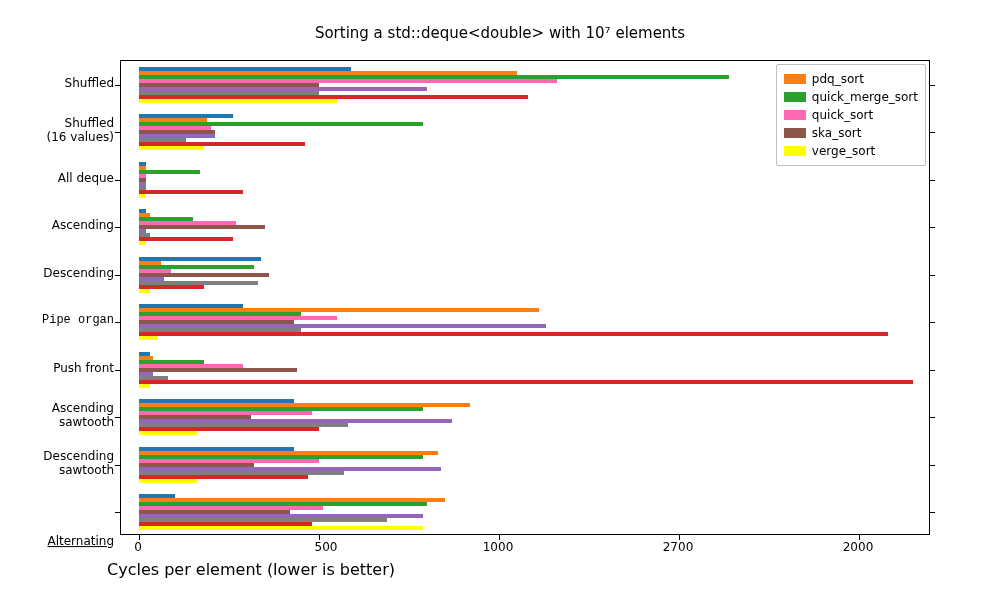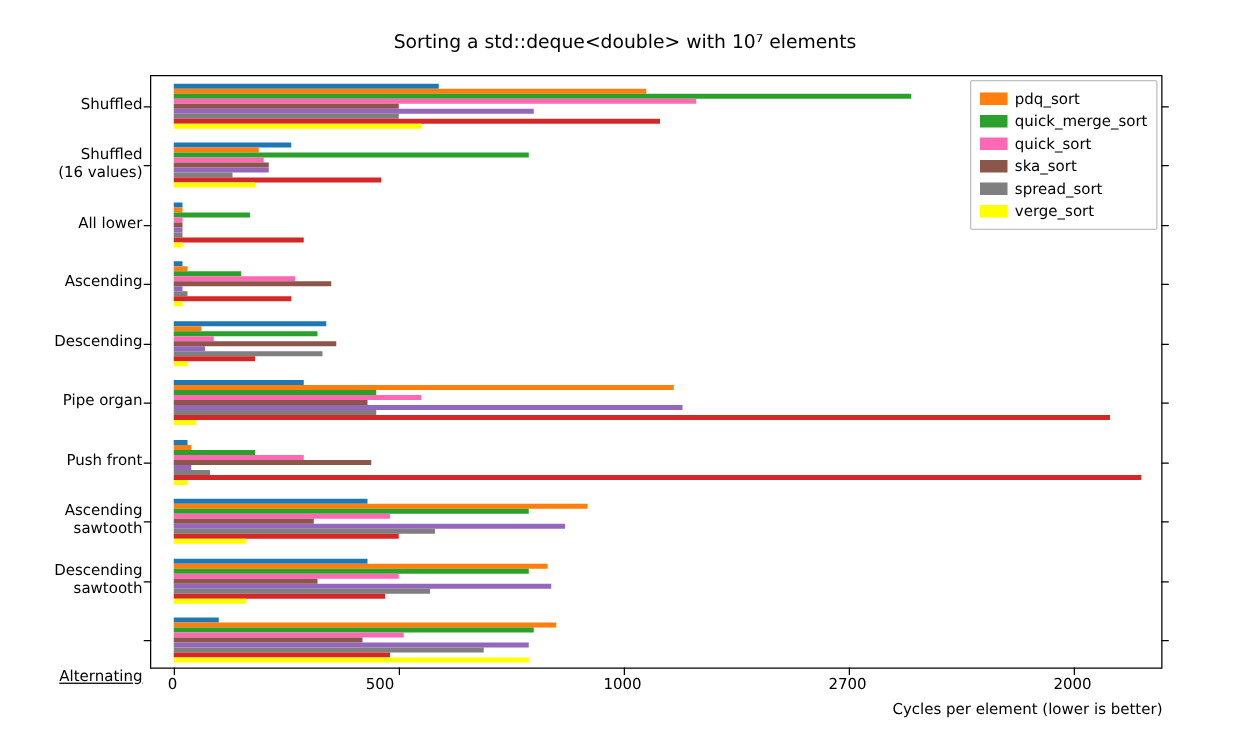--- a/index.html
+++ b/index.html
@@ -45,24 +45,24 @@
   .xtick-label {
     position: absolute;
     top: 540px;
     font-size: 12px;
     transform: translateX(-50%);
     text-align: center;
   }
   .xlabel {
     position: absolute;
     top: 560px;
-    left: 120px;
+    left: 107px;
     width: 810px;
-    text-align: right;
-    font-size: 12px;
+    text-align: left;
+    font-size: 16px;
   }
   
   .ytick-label {
     position: absolute;
     right: 886px; 
     width: 110px;
     text-align: right;
     font-size: 12px;
     line-height: 1.15;
     transform: translateY(-50%);
@@ -244,36 +244,32 @@
       </div>
       <div class="legend-row">
         <div class="legend-swatch" style="background: rgb(255, 105, 180);"></div>
         <span>quick_sort</span>
       </div>
       <div class="legend-row">
         <div class="legend-swatch" style="background: rgb(140, 86, 75);"></div>
         <span>ska_sort</span>
       </div>
       <div class="legend-row">
-        <div class="legend-swatch" style="background: rgb(127, 127, 127);"></div>
-        <span>spread_sort</span>
-      </div>
-      <div class="legend-row">
         <div class="legend-swatch" style="background: rgb(255, 255, 0);"></div>
         <span>verge_sort</span>
       </div>
     </div>
 <div class="ytick-label" style="top: 83.75px;">Shuffled</div>
     <div class="ytick-label" style="top: 131.25px;">Shuffled<br>(16 values)</div>
-    <div class="ytick-label" style="top: 178.75px;">All lower</div>
+    <div class="ytick-label" style="top: 178.75px;">All deque</div>
     <div class="ytick-label" style="top: 226.25px;">Ascending</div>
     <div class="ytick-label" style="top: 273.75px;">Descending</div>
-    <div class="ytick-label" style="top: 321.25px;">Pipe organ</div>
+    <div class="ytick-label" style="top: 321.25px; font-family: Liberation Mono, monospace;">Pipe organ</div>
     <div class="ytick-label" style="top: 368.75px;">Push front</div>
     <div class="ytick-label" style="top: 416.25px;">Ascending<br>sawtooth</div>
     <div class="ytick-label" style="top: 463.75px;">Descending<br>sawtooth</div>
     <div class="ytick-label" style="top: 542px; text-decoration: underline;">Alternating</div>
     <div class="xtick-label" style="left: 138px;">0</div>
-    <div class="xtick-label" style="left: 304px;">500</div>
+    <div class="xtick-label" style="left: 326px;">500</div>
     <div class="xtick-label" style="left: 498px;">1000</div>
     <div class="xtick-label" style="left: 678px;">2700</div>
     <div class="xtick-label" style="left: 858px;">2000</div>
   </div>
 
 </body></html>

